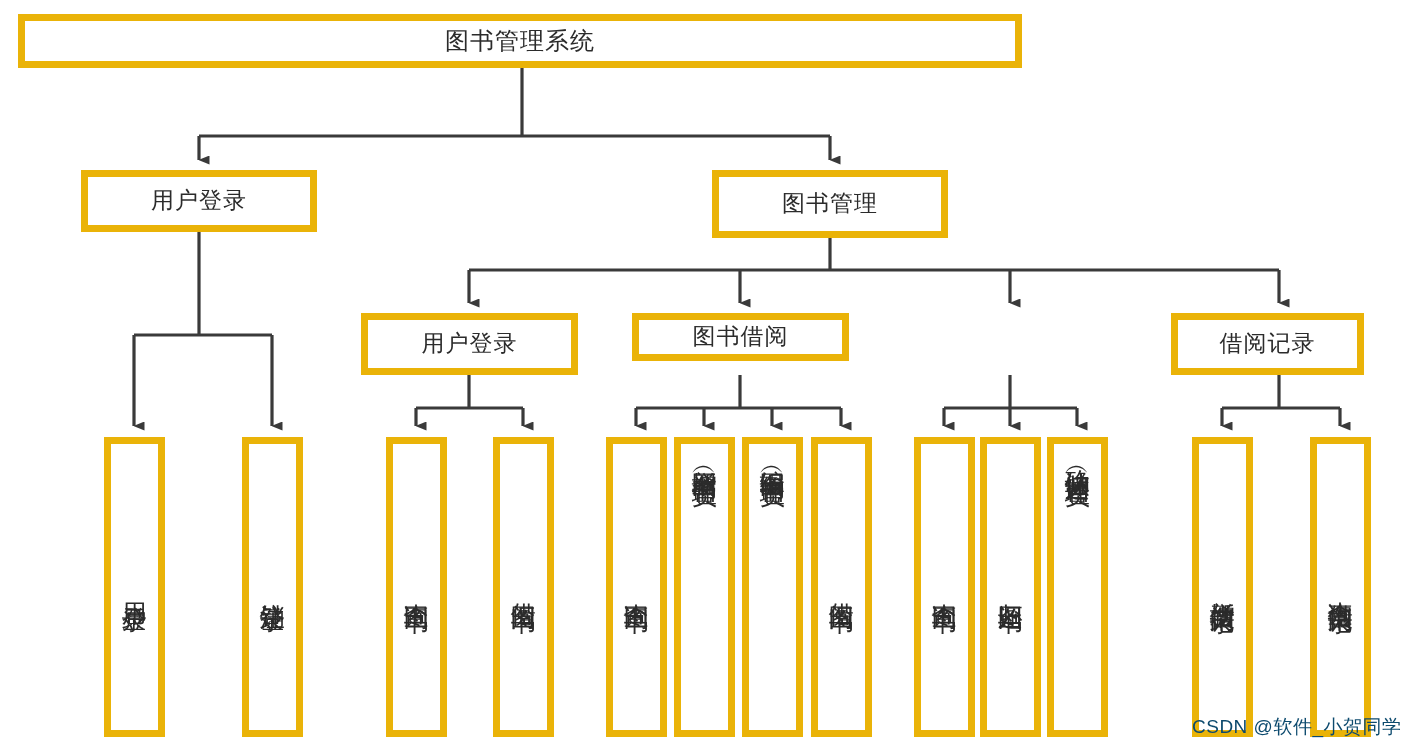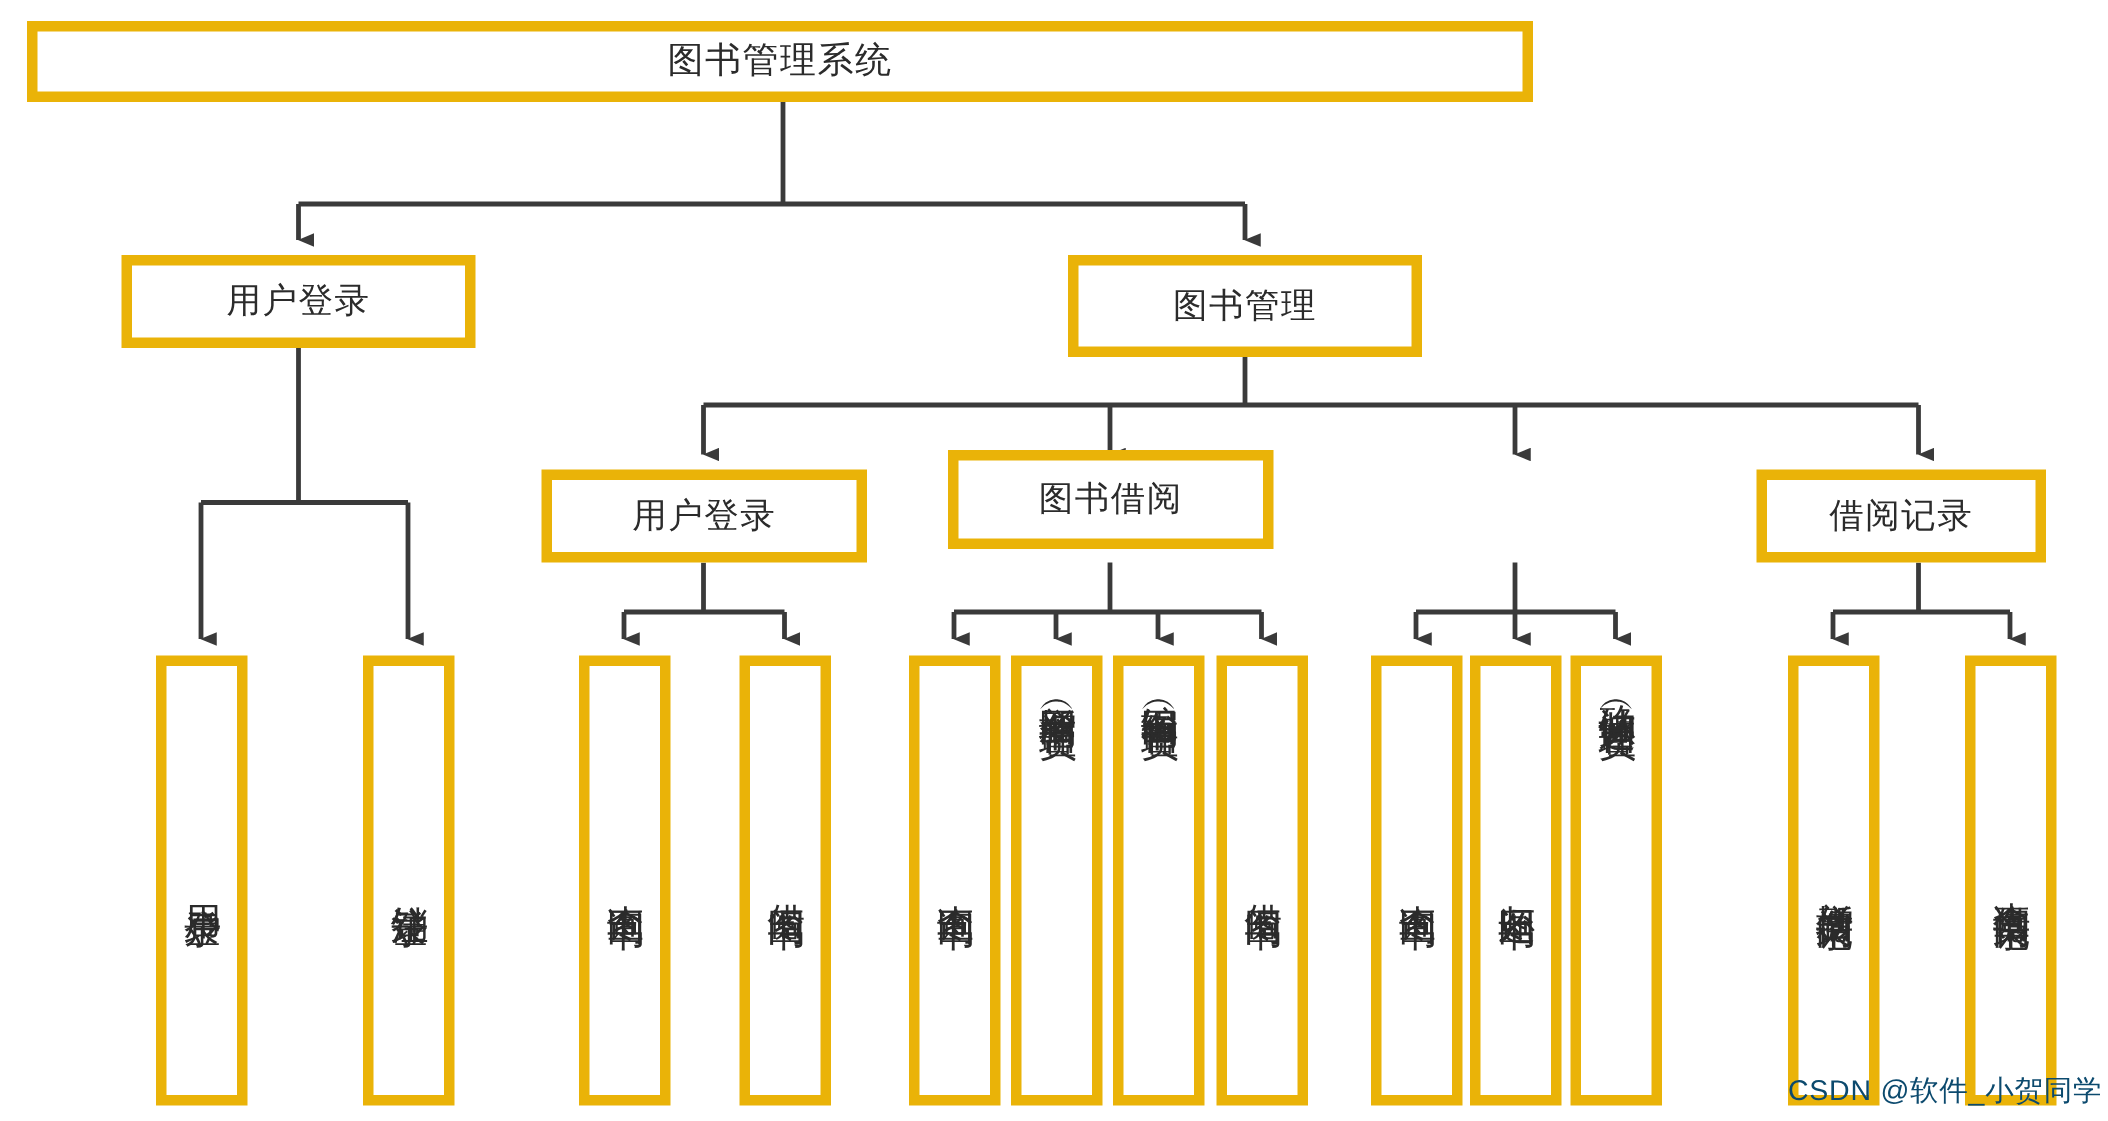--- a/index.html
+++ b/index.html
@@ -137,21 +137,21 @@
   <div class="node horiz" style="left:81px; top:170px; width:236px; height:62px;">
     <span class="node-label">用户登录</span>
   </div>
   <div class="node horiz" style="left:712px; top:170px; width:236px; height:68px;">
     <span class="node-label">图书管理</span>
   </div>
 
   <div class="node horiz" style="left:361px; top:313px; width:217px; height:62px;">
     <span class="node-label">用户登录</span>
   </div>
-  <div class="node horiz" style="left:632px; top:300px; width:217px; height:66px;">
+  <div class="node horiz" style="left:632px; top:313px; width:217px; height:48px;">
     <span class="node-label">图书借阅</span>
   </div>
   <div class="node horiz" style="left:1171px; top:313px; width:193px; height:62px;">
     <span class="node-label">借阅记录</span>
   </div>
 
   <div class="node vert center-text" style="left:104px; top:437px; width:61px; height:300px;">
     <span class="node-label">用户登录</span>
   </div>
   <div class="node vert center-text" style="left:242px; top:437px; width:61px; height:300px;">

